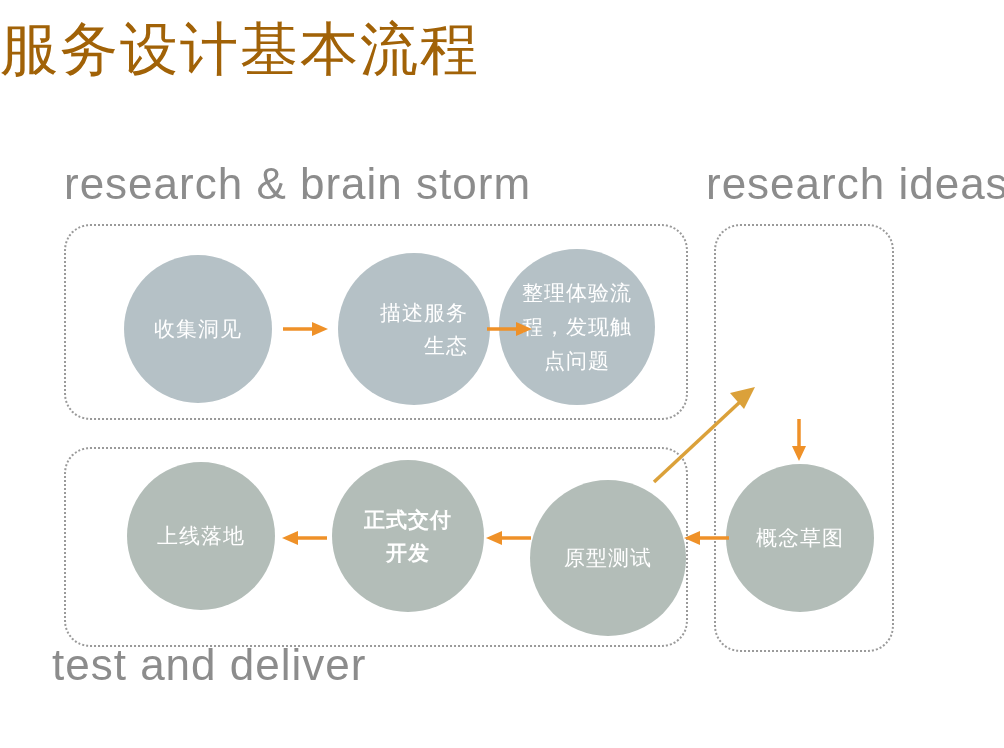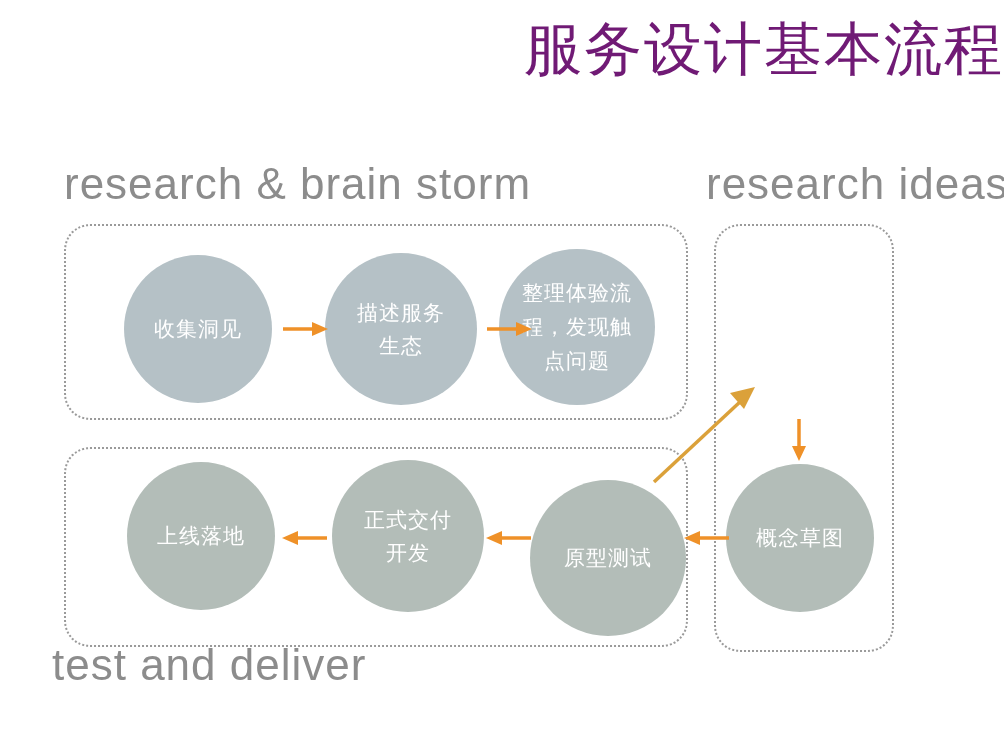--- a/index.html
+++ b/index.html
@@ -15,26 +15,26 @@
     overflow: hidden;
     font-family: "Liberation Sans", "DejaVu Sans", sans-serif;
   }
 
   
   .title {
     position: absolute;
     left: 0;
     top: 14px;
     width: 1004px;
-    text-align: right;
+    text-align: left;
     font-family: "Liberation Sans", "DejaVu Sans", sans-serif;
     font-size: 58px;
     line-height: 70px;
     letter-spacing: 2px;
-    color: #701a75;
+    color: #a16207;
     font-weight: 400;
     white-space: nowrap;
   }
 
   
   .caption {
     position: absolute;
     font-family: "Liberation Sans", "DejaVu Sans", sans-serif;
     font-size: 44px;
     line-height: 42px;
@@ -70,26 +70,26 @@
     color: #ffffff;
     font-family: "Liberation Sans", "DejaVu Sans", sans-serif;
     font-weight: 400;
     letter-spacing: 1px;
     box-sizing: border-box;
   }
   .node-blue  { background: #b5c1c6; }
   .node-green { background: #b3bdb8; }
 
   .n-insight   { left: 124px; top: 255px; width: 148px; height: 148px; font-size: 21px; line-height: 30px; }
-  .n-ecology   { left: 325px; top: 253px; width: 152px; height: 152px; font-size: 21px; line-height: 33px; }
+  .n-ecology   { left: 338px; top: 253px; width: 152px; height: 152px; font-size: 21px; line-height: 33px; text-align: right; }
   .n-journey   { left: 499px; top: 249px; width: 156px; height: 156px; font-size: 21px; line-height: 34px; }
   .n-ideas     { left: 723px; top: 250px; width: 152px; height: 152px; font-size: 21px; line-height: 34px; }
   .n-sketch    { left: 726px; top: 464px; width: 148px; height: 148px; font-size: 21px; line-height: 30px; }
   .n-proto     { left: 530px; top: 480px; width: 156px; height: 156px; font-size: 21px; line-height: 30px; }
-  .n-deliver   { left: 332px; top: 460px; width: 152px; height: 152px; font-size: 21px; line-height: 33px; }
+  .n-deliver   { left: 332px; top: 460px; width: 152px; height: 152px; font-size: 21px; line-height: 33px; font-weight: bold; }
   .n-launch    { left: 127px; top: 462px; width: 148px; height: 148px; font-size: 21px; line-height: 30px; justify-content: center; }
 
   .node-label { padding: 0 22px; }
 
   
   .arrow { position: absolute; }
   .a-h { height: 18px; }
   .a-v { width: 18px; }
   .a-diag { }
 </style>

